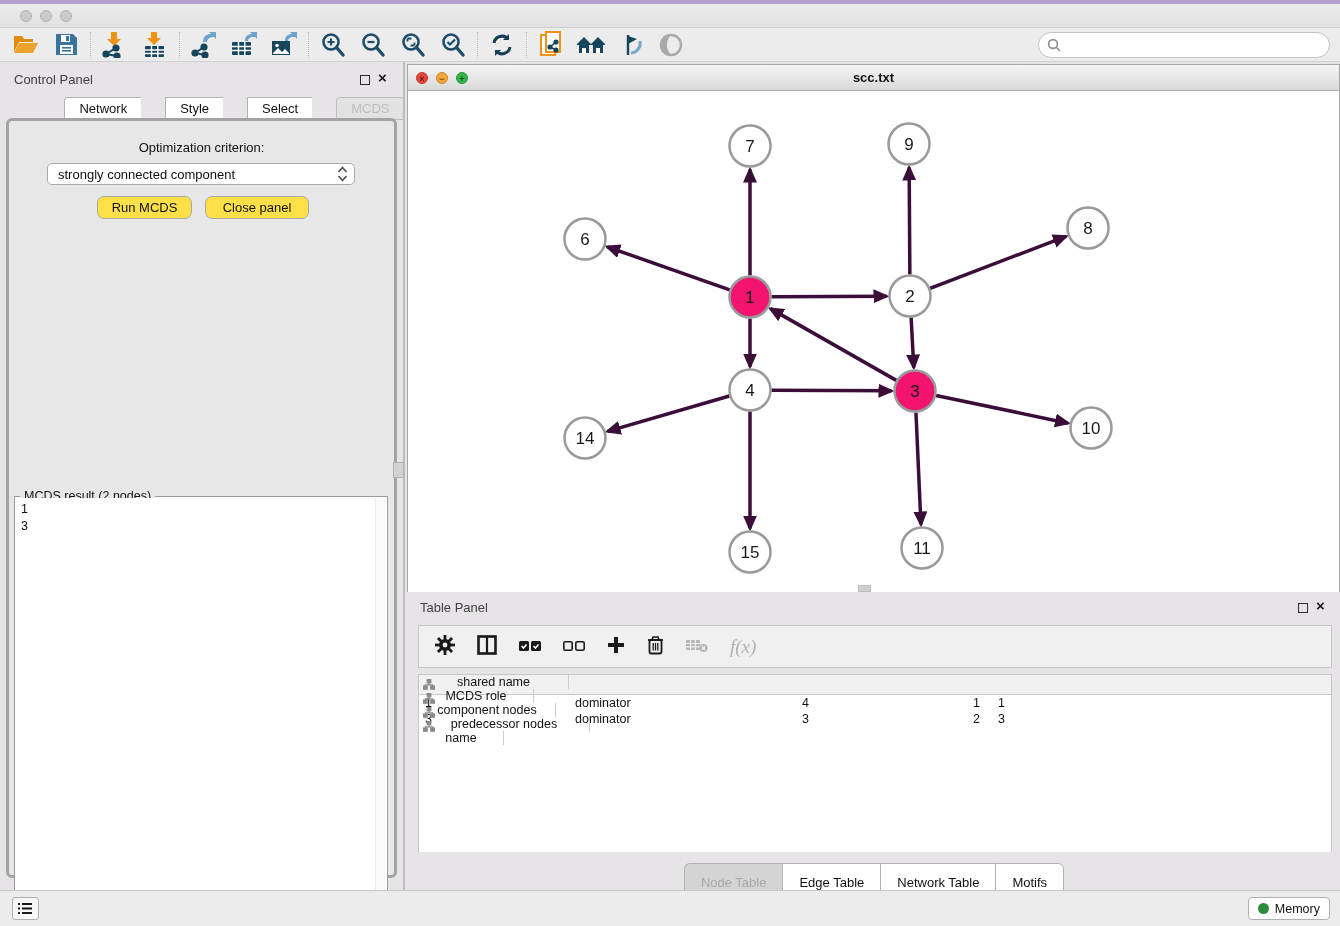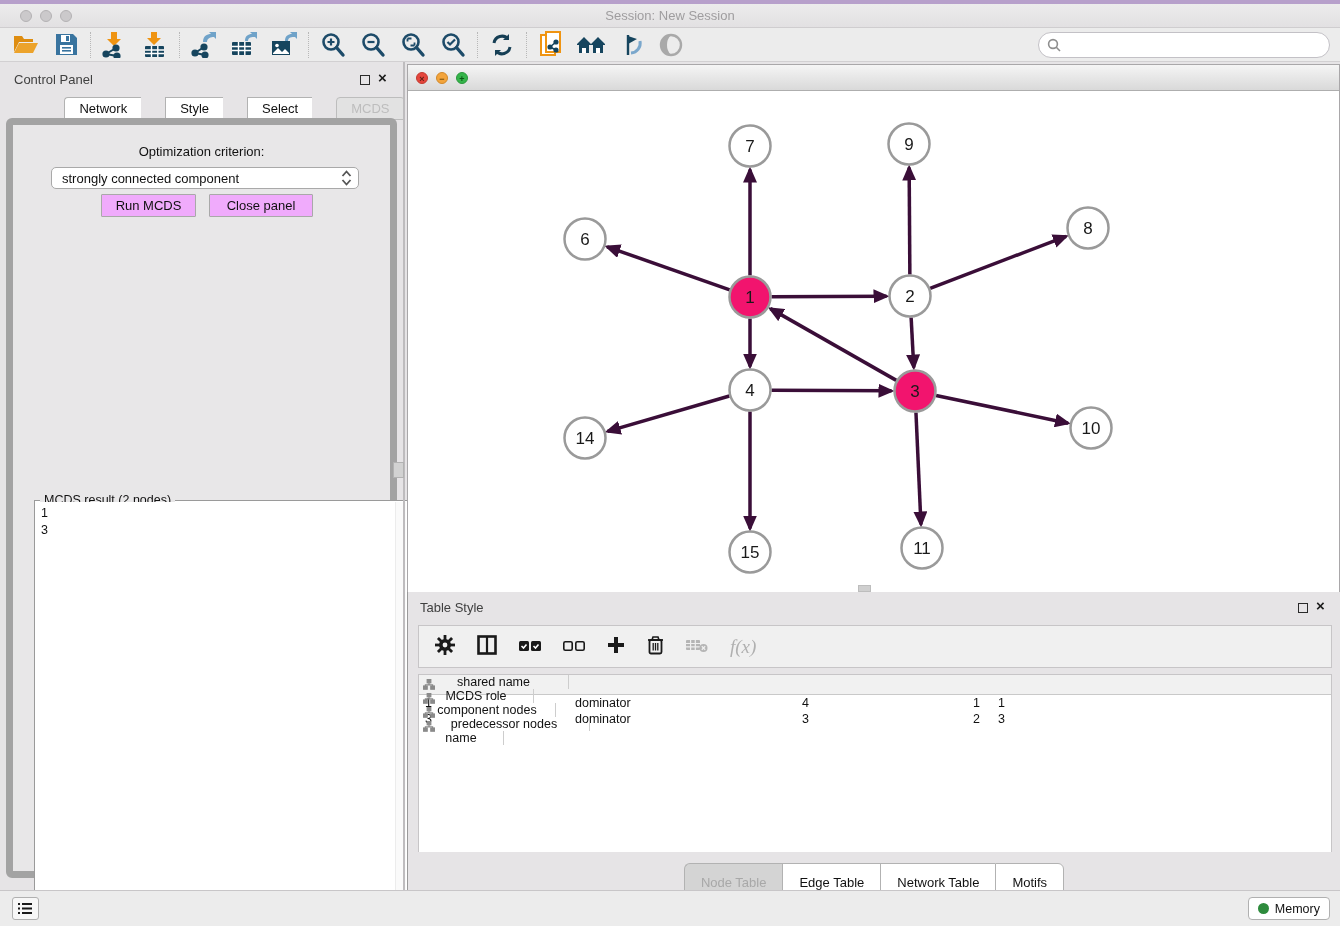--- a/index.html
+++ b/index.html
@@ -43,30 +43,30 @@
   .cp-tabs { left:0; top:97px; width:469px; display:flex; justify-content:center;gap:24px; }
   .cp-tab {
     font-size:13px; padding:3px 14px 3px 14px; background:#fff; color:#111;
     border:1px solid #b2b2b2; border-right:none; line-height:15px;
   }
   .cp-tab:first-child { border-top-left-radius:4px; }
   .cp-tab:last-child { border-right:1px solid #b2b2b2; border-top-right-radius:4px; border-top-left-radius:4px;}
   .cp-tab.active { background:#e2e2e2; color:#bdbdbd; border-color:#bdbdbd; }
 
   .cp-body { left:6px; top:118px; width:391px; height:760px; background:#e8e7e8;
-    border:7px solid #a3a3a3; border-radius:6px; }
+    border:3px solid #a3a3a3; border-radius:6px; }
   .opt-label { position:absolute; top:19px; left:0; width:100%; text-align:center; font-size:13px; color:#111; }
   .criterion-select { position:absolute; left:38px; top:42px; width:308px; height:22px;
     background:#fff; border:1px solid #a9a9a9; border-radius:5px; display:flex; align-items:center; }
   .criterion-select span.val { font-size:13px; color:#111; margin-left:10px; flex:1; }
   .stepper { margin-right:6px; }
-  .cp-btn { position:absolute; top:69px; height:23px; background:#f0abfc; border:1px solid #a9a9a9;
-    border-radius:1px; font-size:13px; color:#111; display:flex; align-items:center; justify-content:center;
+  .cp-btn { position:absolute; top:75px; height:23px; background:#fde047; border:1px solid #a9a9a9;
+    border-radius:7px; font-size:13px; color:#111; display:flex; align-items:center; justify-content:center;
     font-family:"Liberation Sans",sans-serif; }
-  .result-group { position:absolute; left:21px; top:375px; width:374px; height:408px;
+  .result-group { position:absolute; left:5px; top:375px; width:374px; height:408px;
     border:1px solid #9a9a9a; background:#fff; }
   .result-legend { position:absolute; top:-8px; left:5px; background:#e8e7e8; padding:0 4px;
     font-size:12.5px; color:#111; }
   .result-text { position:absolute; inset:1px 12px 1px 1px; background:#fff; font-size:12.5px;
     color:#111; line-height:17px; padding:3px 5px; white-space:pre; }
   .result-scroll { position:absolute; top:1px; right:1px; bottom:1px; width:11px; background:#fafafa; border-left:1px solid #ececec; }
 
   
   .v-split { left:403px; top:62px; width:2px; height:828px; background:#bebcbe; }
   .split-handle { left:393px; top:462px; width:11px; height:16px; background:#d2d2d2; border:1px solid #b2b2b2; }
@@ -118,21 +118,20 @@
   .mem-dot { width:11px; height:11px; border-radius:50%; background:#2e8b3d; }
 </style>
 </head>
 <body>
 
 <div class="abs top-strip"></div>
 <div class="abs title-bar">
   <span class="traffic" style="left:20px"></span>
   <span class="traffic" style="left:40px"></span>
   <span class="traffic" style="left:60px"></span>
-  <div class="win-title">Session: New Session</div>
 </div>
 
 <div class="abs toolbar">
   <div class="tb-btn" style="margin-left:6px">
     <svg width="26" height="21" viewBox="0 0 26 21">
         <path fill="#de8d10" d="M1 2h8l2 3h9v3H6L1 18Z"></path>
         <path fill="#eca32b" d="M6 9h19l-5 10H1Z"></path>
       </svg>
   </div>
   <div class="tb-btn">
@@ -311,20 +310,21 @@
 </div>
 
 <div class="abs v-split"></div>
 <div class="abs split-handle"></div>
 
 <div class="abs net-window">
   <div class="net-titlebar">
     <span class="tl red">×</span>
     <span class="tl yel">−</span>
     <span class="tl grn">+</span>
+    <div class="net-title">scc.txt</div>
   </div>
   <div class="net-canvas">
     <svg id="graph-svg" width="931" height="501">
       <defs>
         <marker id="arrowhead" markerUnits="userSpaceOnUse" markerWidth="16" markerHeight="14" viewBox="0 0 16 14" refX="13" refY="7" orient="auto">
           <path d="M0,0 L16,7 L0,14 Z" fill="#3a0e38"></path>
         </marker>
       </defs>
       <g id="edges-layer">
           <line x1="342" y1="184.5" x2="342" y2="78.5" stroke="#3a0e38" stroke-width="3.5" marker-end="url(#arrowhead)"></line>
@@ -390,21 +390,21 @@
             <circle cx="514" cy="457" r="20.5" fill="#ffffff" stroke="#9a9a9a" stroke-width="2.5"></circle>
             <text x="514" y="463" text-anchor="middle" font-size="17" fill="#1a1a1a">11</text>
           </g>
         </g>
     </svg>
   </div>
 </div>
 <div class="abs net-resize"></div>
 
 <div class="abs tp-header">
-  <span class="panel-title" style="left:12px">Table Style</span>
+  <span class="panel-title" style="left:12px">Table Panel</span>
   <span class="float-icon" style="left:890px"></span>
   <span class="close-icon" style="left:908px">×</span>
 </div>
 
 <div class="abs tp-toolbar">
   <span>
     <svg width="20" height="20" viewBox="0 0 20 20">
         <g fill="#1a1a1a">
           <circle cx="10" cy="10" r="6"></circle>
           <rect x="8.6" y="0" width="2.8" height="20"></rect>

